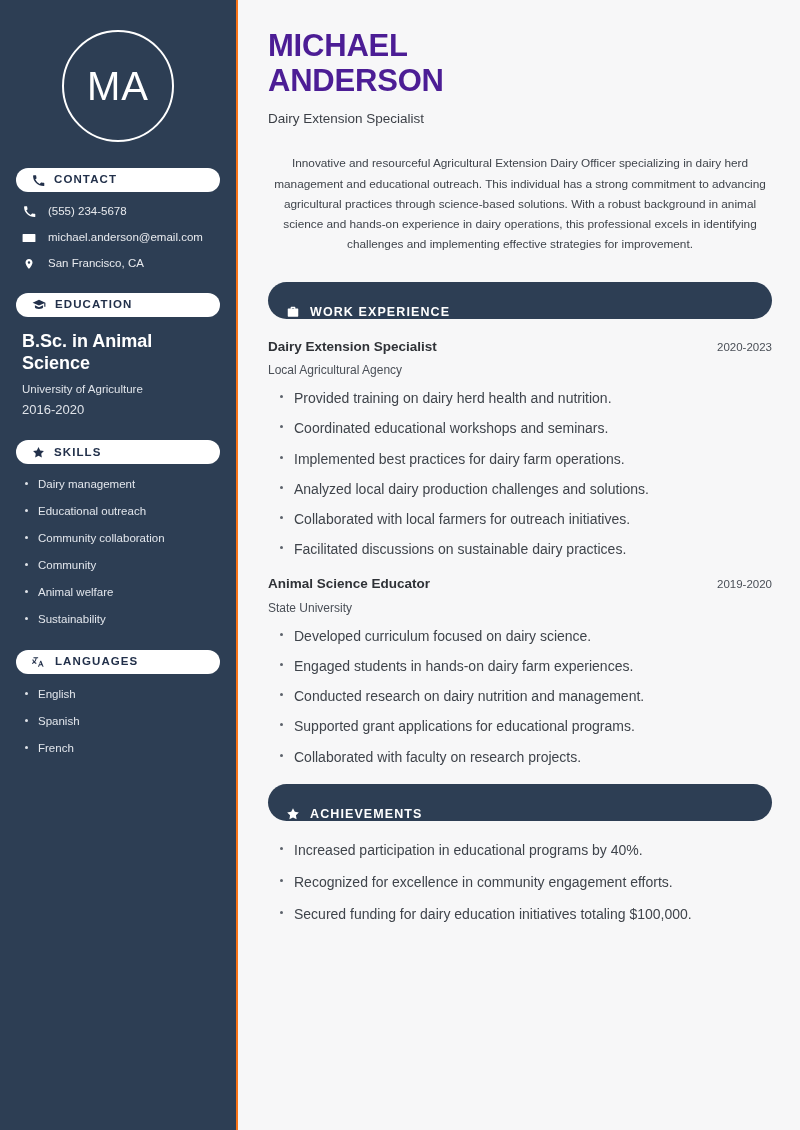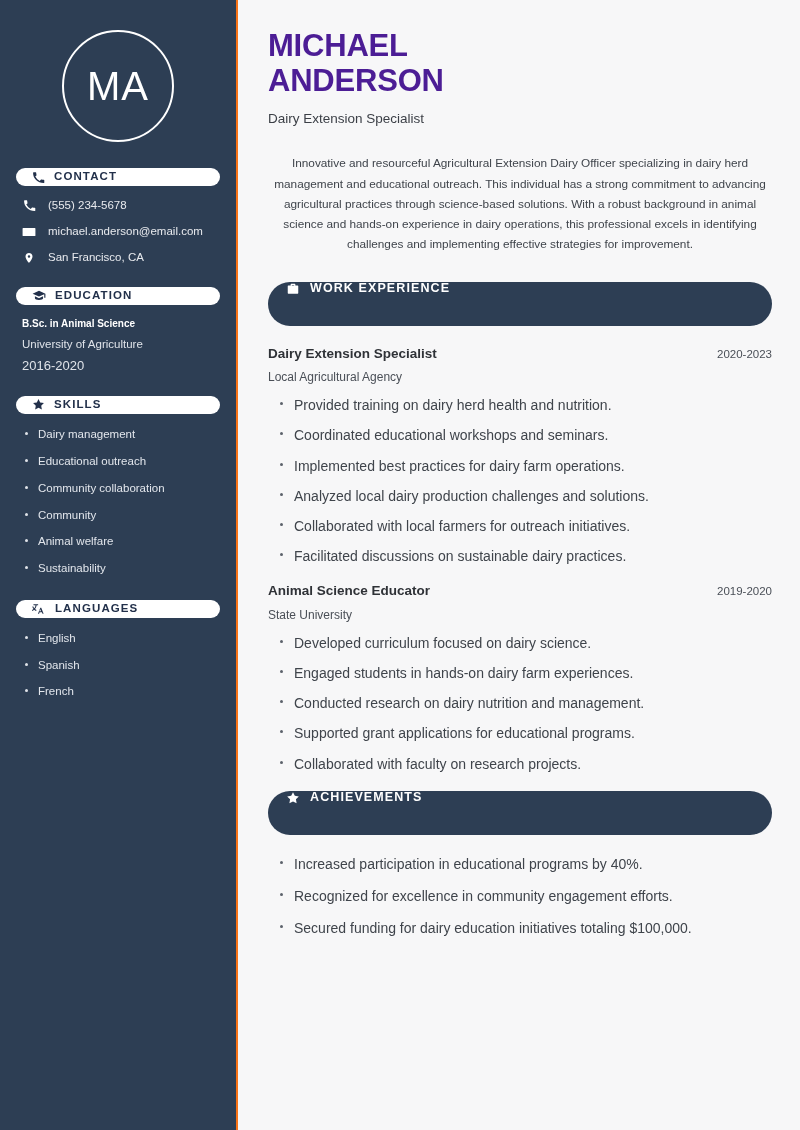--- a/index.html
+++ b/index.html
@@ -54,21 +54,21 @@
     font-size: 40px;
     font-weight: 400;
     letter-spacing: 1px;
     line-height: 1;
   }
 
   .pill {
     background: #ffffff;
     color: #22304a;
     border-radius: 999px;
-    height: 18px;
+    height: 24px;
     display: flex;
     align-items: center;
     padding: 0 16px;
     gap: 9px;
     margin-bottom: 13px;
   }
   .pill .pill-label {
     font-size: 11.5px;
     font-weight: bold;
     letter-spacing: 1.1px;
@@ -84,21 +84,21 @@
     gap: 12px;
     margin-bottom: 12px;
     font-size: 11.5px;
     color: #e8eaee;
     line-height: 1.2;
   }
   .contact-row .ci { width: 14px; display: flex; justify-content: center; flex: 0 0 14px; }
 
   .edu-block { padding: 0 0 0 6px; margin-bottom: 22px; }
   .edu-degree {
-    font-size: 10px;
+    font-size: 18px;
     font-weight: bold;
     color: #ffffff;
     margin-bottom: 7px;
     line-height: 1.25;
   }
   .edu-school {
     font-size: 11.5px;
     color: #dfe3e9;
     margin-bottom: 6px;
     line-height: 1.25;
@@ -157,23 +157,23 @@
     line-height: 1.72;
     color: #3f444b;
     margin-bottom: 27px;
     text-align: center;
   }
 
   .sec-bar {
     background: #2d3e54;
     color: #ffffff;
     border-radius: 999px;
-    height: 44px;
-    display: flex;
-    align-items: flex-start;
+    height: 37px;
+    display: flex;
+    align-items: flex-end;
     gap: 10px;
     padding: 0 18px;
     margin-bottom: 20px;
   }
   .sec-bar .sec-label {
     font-size: 12.5px;
     font-weight: bold;
     letter-spacing: 1.1px;
     text-transform: uppercase;
     line-height: 1;

